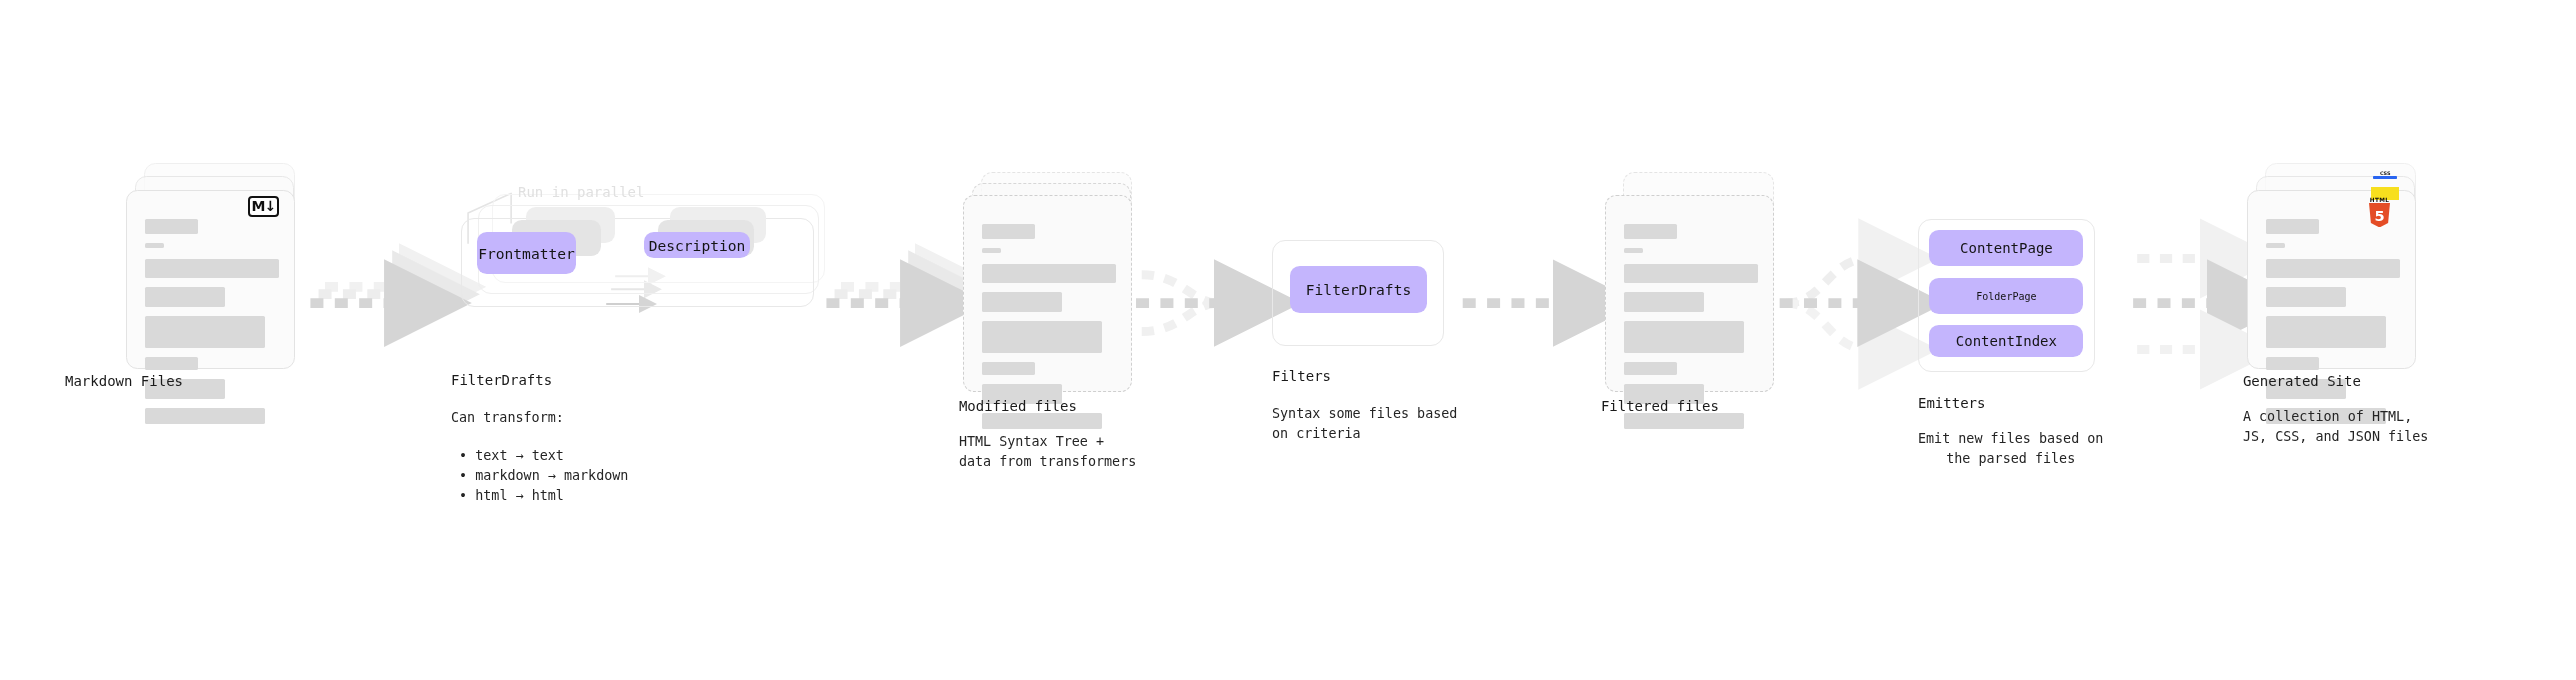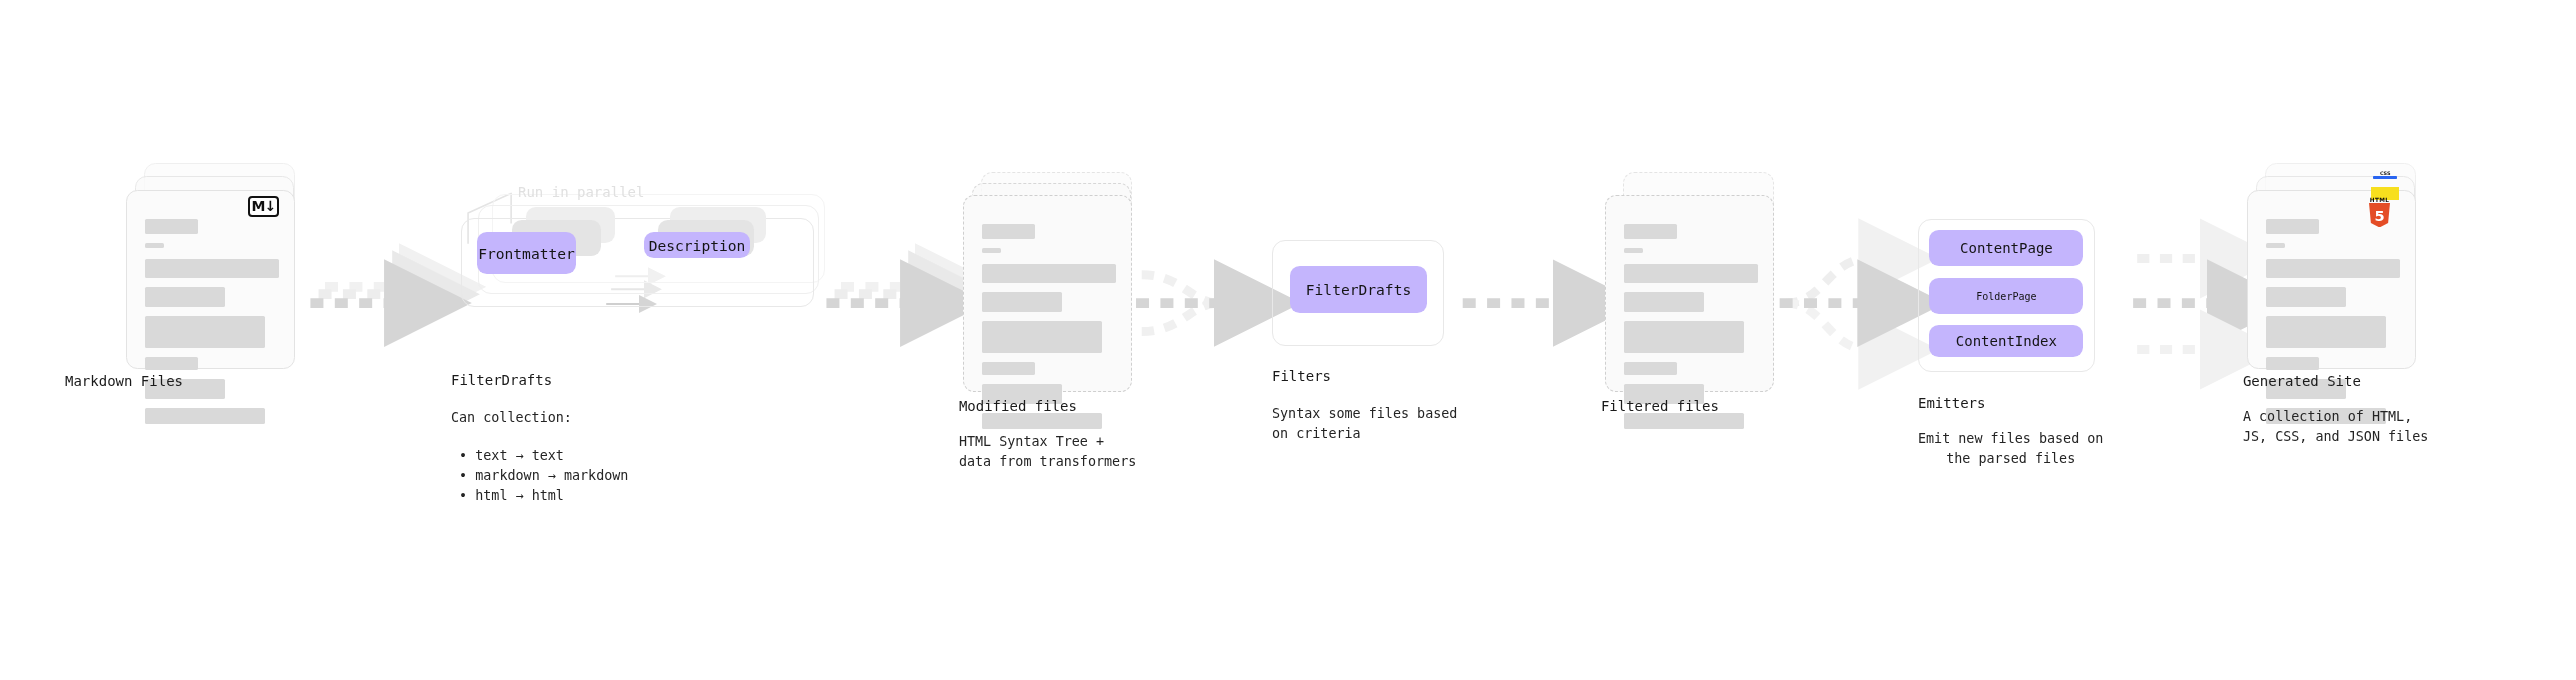--- a/index.html
+++ b/index.html
@@ -204,21 +204,21 @@
       <span>Frontmatter</span>
     </div>
     <div class="pill" style="left:193px; top:45px; width:106px; height:26px;">
       <span>Description</span>
     </div>
 
     <div class="parallel-label" style="left:67px; top:-3.3px;">Run in parallel</div>
 
     <div class="title" style="left:0px; top:185px;">FilterDrafts</div>
     <div class="subtitle" style="left:0px; top:221px;">
-      <div>Can collection:</div>
+      <div>Can transform:</div>
       <div class="bullets">
         <div class="bullet">• text → text</div>
         <div class="bullet">• markdown → markdown</div>
         <div class="bullet">• html → html</div>
       </div>
     </div>
   </div>
 
   <div class="node" style="left:963px; top:172px;">
     <div class="stack" style="width:187px;height:219px;">

